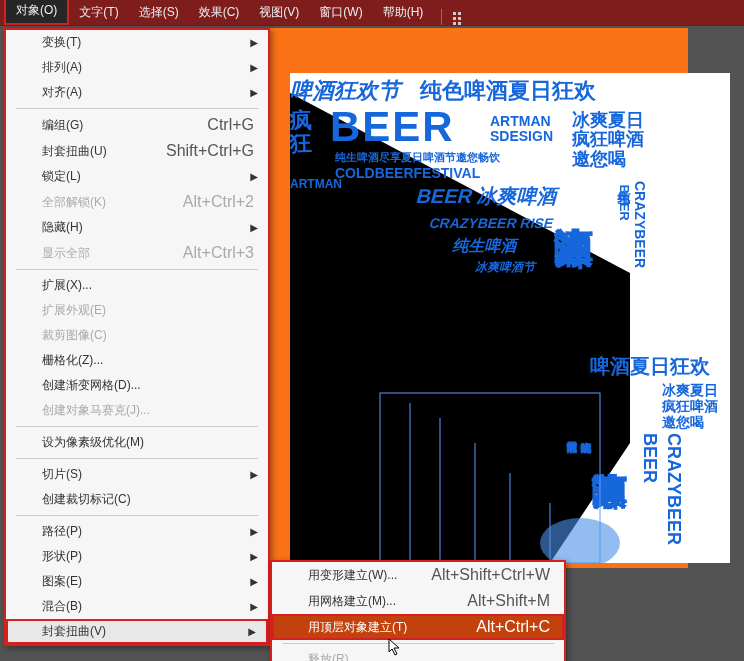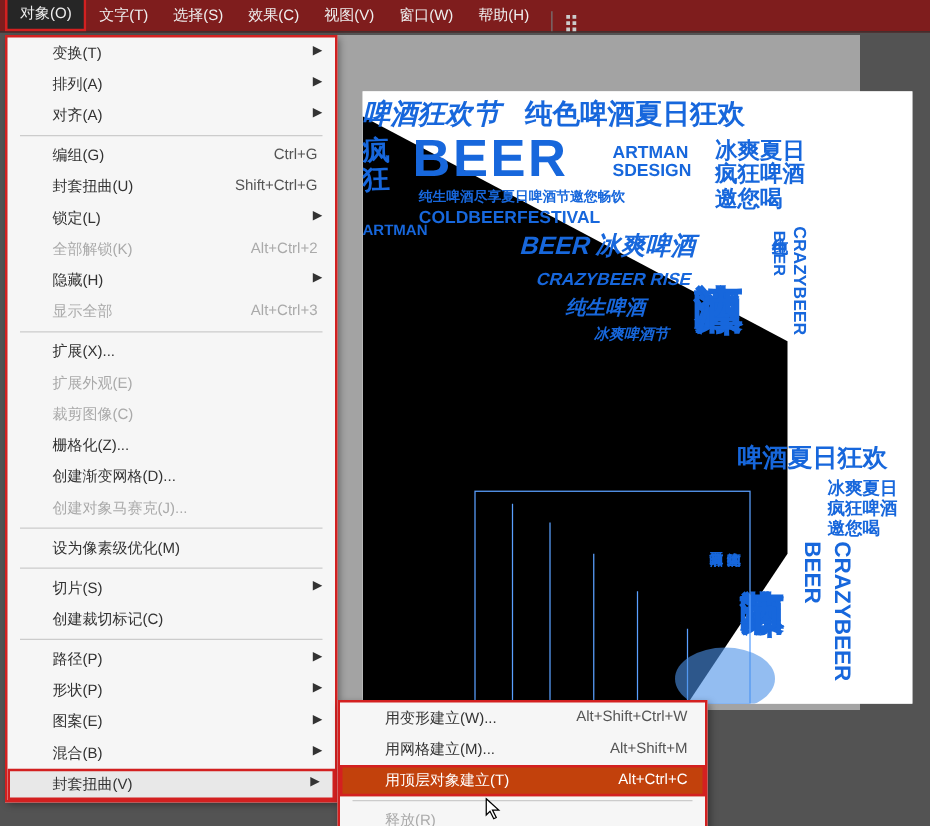--- a/index.html
+++ b/index.html
@@ -4,31 +4,31 @@
 <style>
 *{margin:0;padding:0;box-sizing:border-box;font-family:"Microsoft YaHei",sans-serif}
 body{width:744px;height:661px;background:#535353;overflow:hidden;position:relative}
 .menubar{height:26px;background:#7f1d1d;display:flex;align-items:flex-end;padding:0 4px;border-bottom:1px solid #333}
 .menubar-item{color:#eee;font-size:12px;padding:4px 10px;cursor:default}
 .menubar-item.active{background:#262626;border:2px solid #d32020}
 .menubar-divider{width:1px;height:16px;background:#777;margin:0 8px}
 .menubar-icon{width:14px;height:14px;margin-left:2px}
 .menubar-icon div{width:3px;height:3px;background:#ccc;margin:1px;float:left}
 .dropdown{position:absolute;left:4px;top:28px;width:266px;background:#f6f6f6;border:2px solid #d32020;box-shadow:2px 2px 6px rgba(0,0,0,.4)}
-.menu-item{display:flex;align-items:flex-start;justify-content:space-between;padding:4px 14px 4px 36px;font-size:12px;color:#333;position:relative;min-height:21px}
+.menu-item{display:flex;align-items:center;justify-content:space-between;padding:4px 14px 4px 36px;font-size:12px;color:#333;position:relative;min-height:21px}
 .menu-item.disabled{color:#aaa}
 .menu-sep{height:1px;background:#ccc;margin:3px 10px}
-.shortcut{color:#555;font-size:12px}
+.shortcut{color:#555;font-size:16px}
 .menu-item.disabled .shortcut{color:#aaa}
 .arrow{position:absolute;right:10px;font-size:10px;color:#333}
 .menu-item.highlighted{background:#e8e8e8;border:2px solid #d32020;padding:2px 12px 2px 34px}
 .submenu{position:absolute;left:270px;top:560px;width:296px;background:#f6f6f6;border:2px solid #d32020;box-shadow:2px 2px 6px rgba(0,0,0,.4)}
 .submenu .menu-item.highlighted{background:#c2410c;color:#fff}
 .submenu .menu-item.highlighted .shortcut{color:#fff}
-.canvas{position:absolute;left:270px;top:28px;width:418px;height:540px;background:#a3a3a3}
+.canvas{position:absolute;left:270px;top:28px;width:418px;height:540px;background:#f97316}
 .artwork{position:absolute;left:20px;top:45px;width:440px;height:490px;background:#fff;overflow:hidden}
 .cursor{position:absolute;left:388px;top:638px;font-size:14px;color:#000;z-index:100}
 </style>
 </head>
 <body>
 
 <div class="menubar">
   <div class="menubar-item active">对象(O)</div>
   <div class="menubar-item">文字(T)</div>
   <div class="menubar-item">选择(S)</div>

